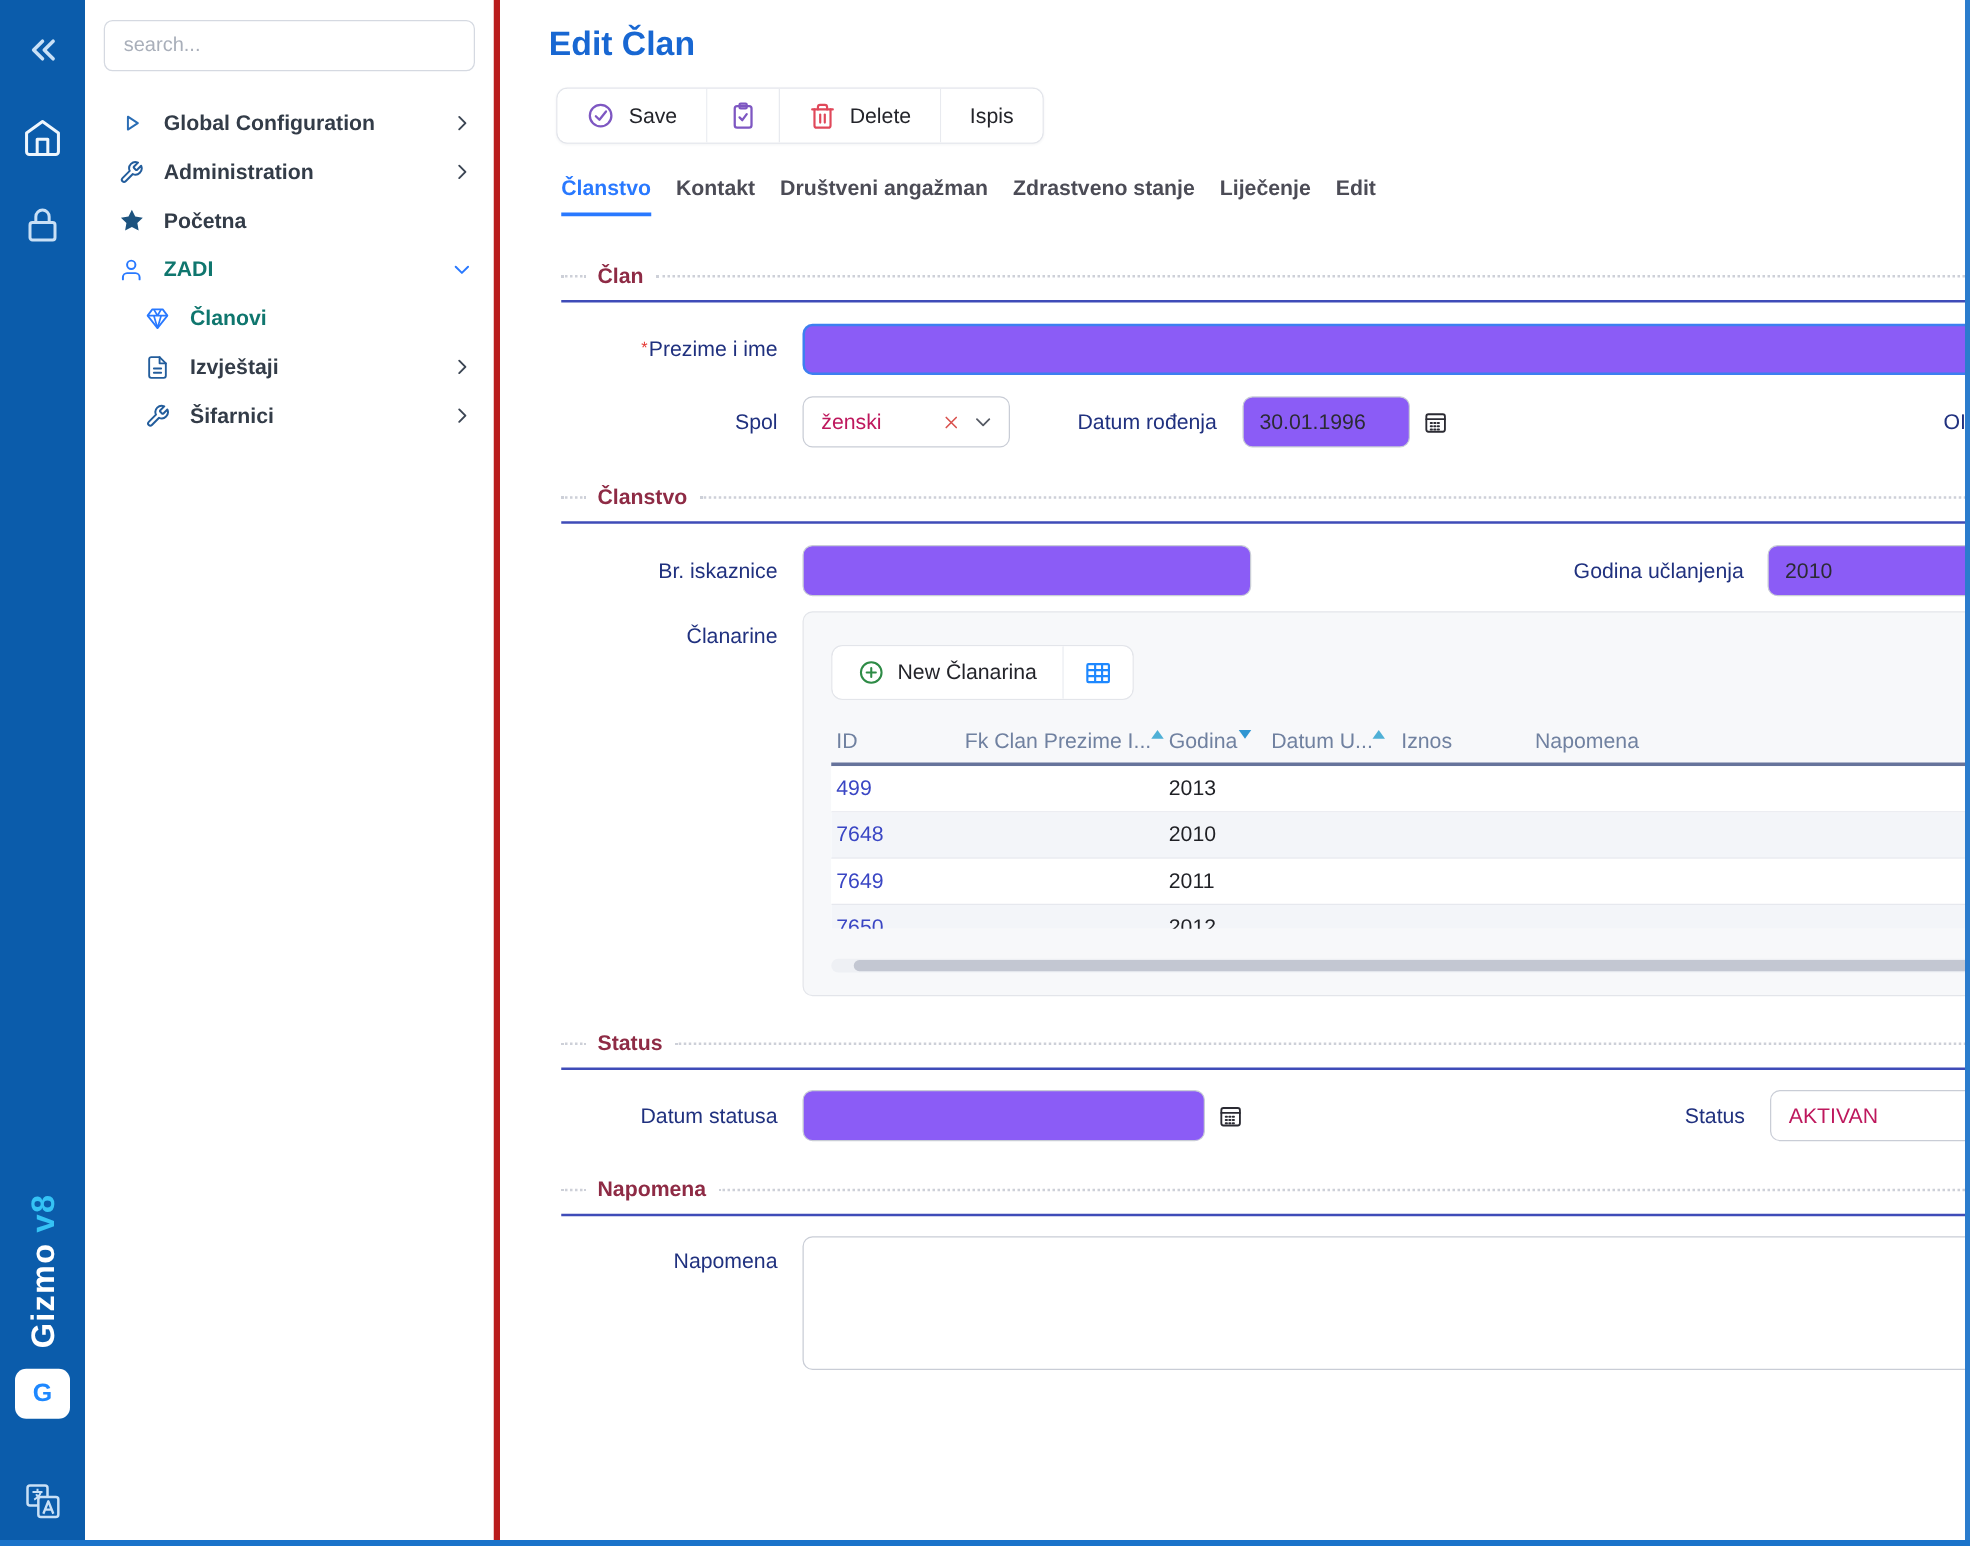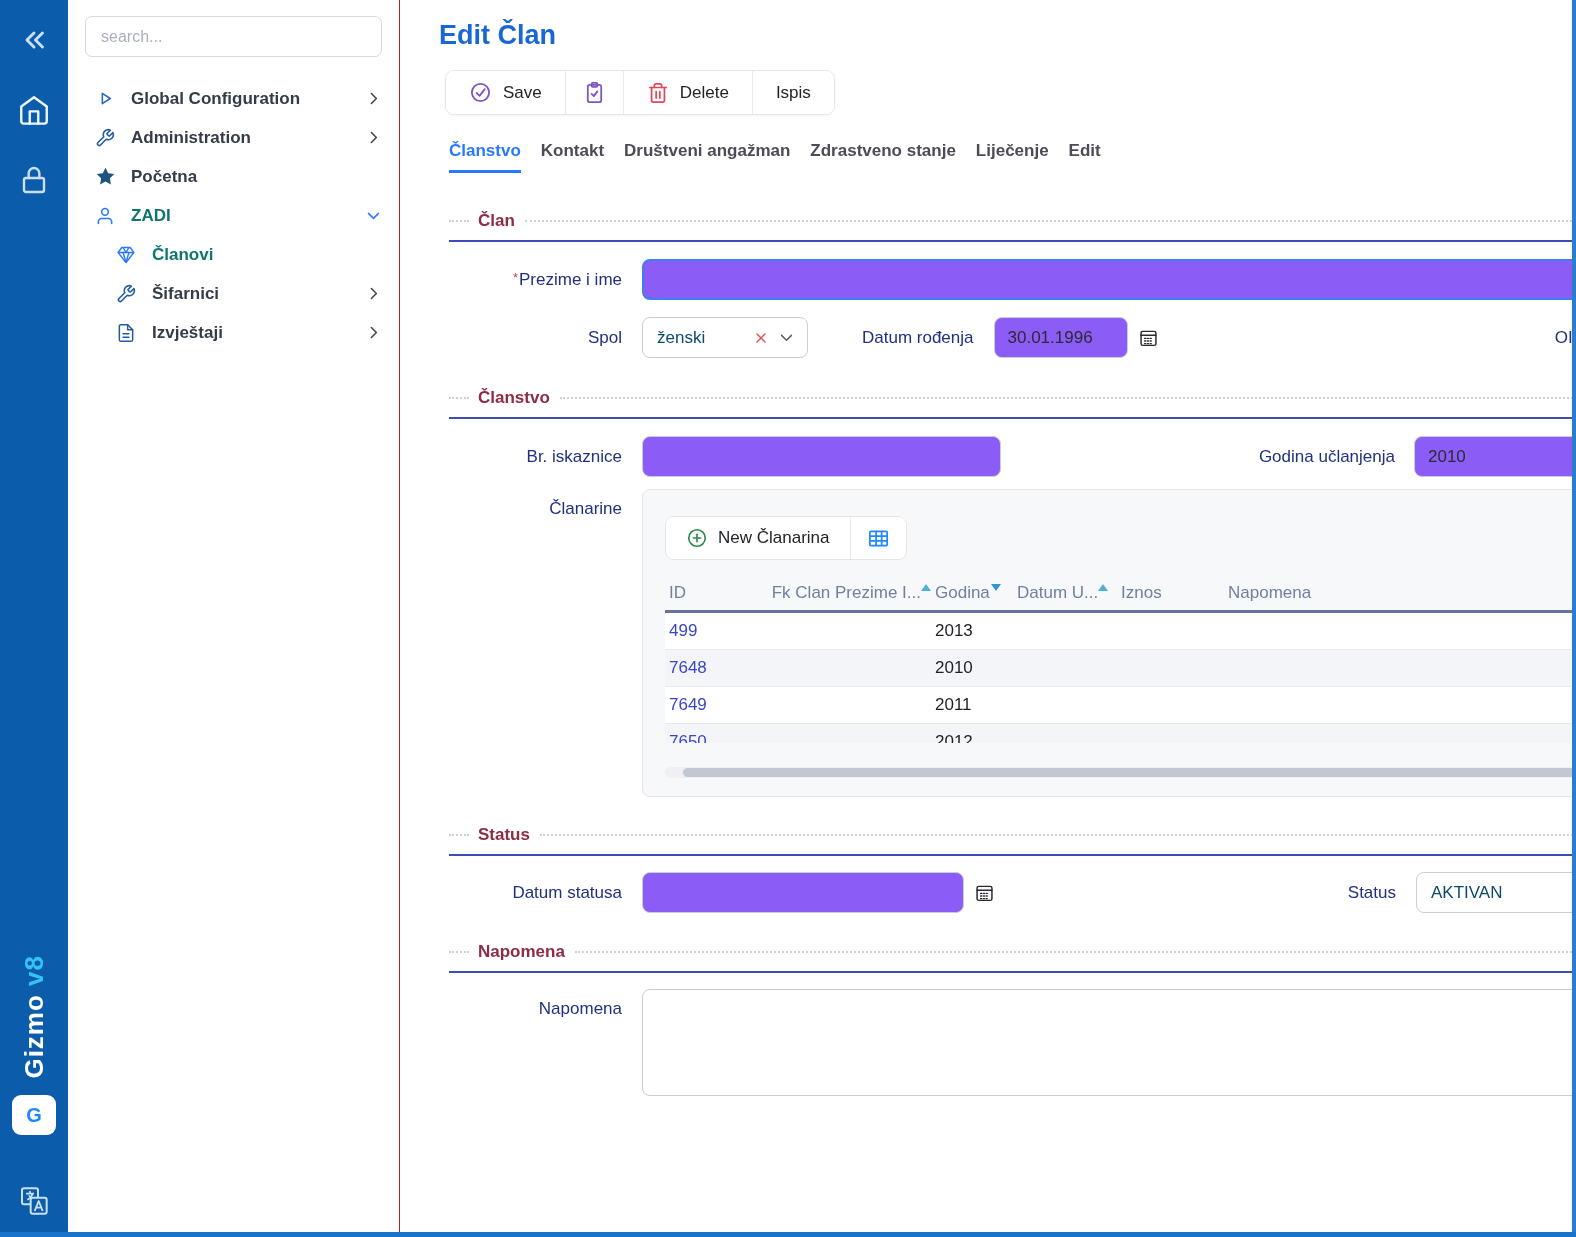--- a/index.html
+++ b/index.html
@@ -30,21 +30,21 @@
   .g-badge {
     width:44px; height:40px; background:#ffffff; border-radius:9px;
     display:flex; align-items:center; justify-content:center;
     color:#1e88ff; font-weight:700; font-size:20px; cursor:pointer;
   }
   .rail-btn.translate { margin-top:46px; margin-bottom:16px; }
 
   
   .nav-panel {
     position:absolute; left:68px; top:0; width:332px; height:100%;
-    background:#ffffff; border-right:1px solid #b91c1c; padding-top:16px;
+    background:#ffffff; border-right:5px solid #b91c1c; padding-top:16px;
   }
   .search {
     display:block; width:297px; height:41px; margin:0 auto;
     border:1px solid #d5d9e1; border-radius:7px; padding:0 15px;
     font-size:16px; color:#333; outline:none;
     font-family:"Liberation Sans","DejaVu Sans",sans-serif;
   }
   .search::placeholder { color:#a9afba; }
   .nav-list { margin-top:22px; }
   .nav-item {
@@ -104,21 +104,21 @@
     font-family:"Liberation Sans","DejaVu Sans",sans-serif;
   }
   .inp.focused { border:2px solid #3d7ff0; }
   .grow { flex:1; margin-left:20px; }
   .ml20 { margin-left:20px; } .ml19 { margin-left:19px; } .ml54 { margin-left:54px; }
 
   .select {
     display:flex; align-items:center; height:41px; border:1px solid #c9cdd6;
     border-radius:8px; background:#fff; padding:0 12px 0 14px; cursor:pointer;
   }
-  .select .sel-val { font-size:17px; color:#0c4a6e; }
+  .select .sel-val { font-size:17px; color:#be185d; }
   .select .clear-x { margin-left:auto; display:flex; }
   .select .chevd { margin-left:9px; display:flex; }
 
   .cal-btn { margin-left:10px; cursor:pointer; display:flex; }
 
   textarea.notes {
     flex:1; margin-left:20px; height:107px; border:1px solid #c9cdd6; border-radius:8px;
     padding:10px 13px; font-size:17px; color:#2b2b33; outline:none; resize:both;
     font-family:"Liberation Sans","DejaVu Sans",sans-serif;
   }
@@ -273,42 +273,42 @@
         <svg width="20" height="20" viewBox="0 0 24 24" fill="none" stroke="#2979ff" stroke-width="1.7" stroke-linejoin="round">
             <path d="M7 3h10l4.5 6L12 21 2.5 9z"></path>
             <path d="M2.5 9h19 M8.5 3 12 9l3.5-6 M12 21 8.5 9 M12 21l3.5-12"></path>
           </svg>
       </span>
       <span>Članovi</span>
     </div>
 
     <div class="nav-item sub">
       <span class="nicon">
-        <svg width="20" height="20" viewBox="0 0 24 24" fill="none" stroke="#235d9c" stroke-width="1.9" stroke-linecap="round" stroke-linejoin="round">
-            <path d="M14.7 6.3a1 1 0 0 0 0 1.4l1.6 1.6a1 1 0 0 0 1.4 0l3.77-3.77a6 6 0 0 1-7.94 7.94l-6.91 6.91a2.12 2.12 0 0 1-3-3l6.91-6.91a6 6 0 0 1 7.94-7.94l-3.76 3.76z"></path>
-          </svg>
-      </span>
-      <span>Šifarnici</span>
-      <span class="chev">
-        <svg width="17" height="17" viewBox="0 0 24 24" fill="none" stroke="#3c4654" stroke-width="2.2" stroke-linecap="round" stroke-linejoin="round">
-            <polyline points="9 5 16 12 9 19"></polyline>
-          </svg>
-      </span>
-    </div>
-
-    <div class="nav-item sub">
-      <span class="nicon">
         <svg width="20" height="20" viewBox="0 0 24 24" fill="none" stroke="#235d9c" stroke-width="1.8" stroke-linecap="round" stroke-linejoin="round">
             <path d="M14 2H6a2 2 0 0 0-2 2v16a2 2 0 0 0 2 2h12a2 2 0 0 0 2-2V8z"></path>
             <polyline points="14 2 14 8 20 8"></polyline>
             <line x1="15.5" y1="13" x2="8.5" y2="13"></line>
             <line x1="15.5" y1="17" x2="8.5" y2="17"></line>
           </svg>
       </span>
       <span>Izvještaji</span>
+      <span class="chev">
+        <svg width="17" height="17" viewBox="0 0 24 24" fill="none" stroke="#3c4654" stroke-width="2.2" stroke-linecap="round" stroke-linejoin="round">
+            <polyline points="9 5 16 12 9 19"></polyline>
+          </svg>
+      </span>
+    </div>
+
+    <div class="nav-item sub">
+      <span class="nicon">
+        <svg width="20" height="20" viewBox="0 0 24 24" fill="none" stroke="#235d9c" stroke-width="1.9" stroke-linecap="round" stroke-linejoin="round">
+            <path d="M14.7 6.3a1 1 0 0 0 0 1.4l1.6 1.6a1 1 0 0 0 1.4 0l3.77-3.77a6 6 0 0 1-7.94 7.94l-6.91 6.91a2.12 2.12 0 0 1-3-3l6.91-6.91a6 6 0 0 1 7.94-7.94l-3.76 3.76z"></path>
+          </svg>
+      </span>
+      <span>Šifarnici</span>
       <span class="chev">
         <svg width="17" height="17" viewBox="0 0 24 24" fill="none" stroke="#3c4654" stroke-width="2.2" stroke-linecap="round" stroke-linejoin="round">
             <polyline points="9 5 16 12 9 19"></polyline>
           </svg>
       </span>
     </div>
 
   </div>
 </div>
 

